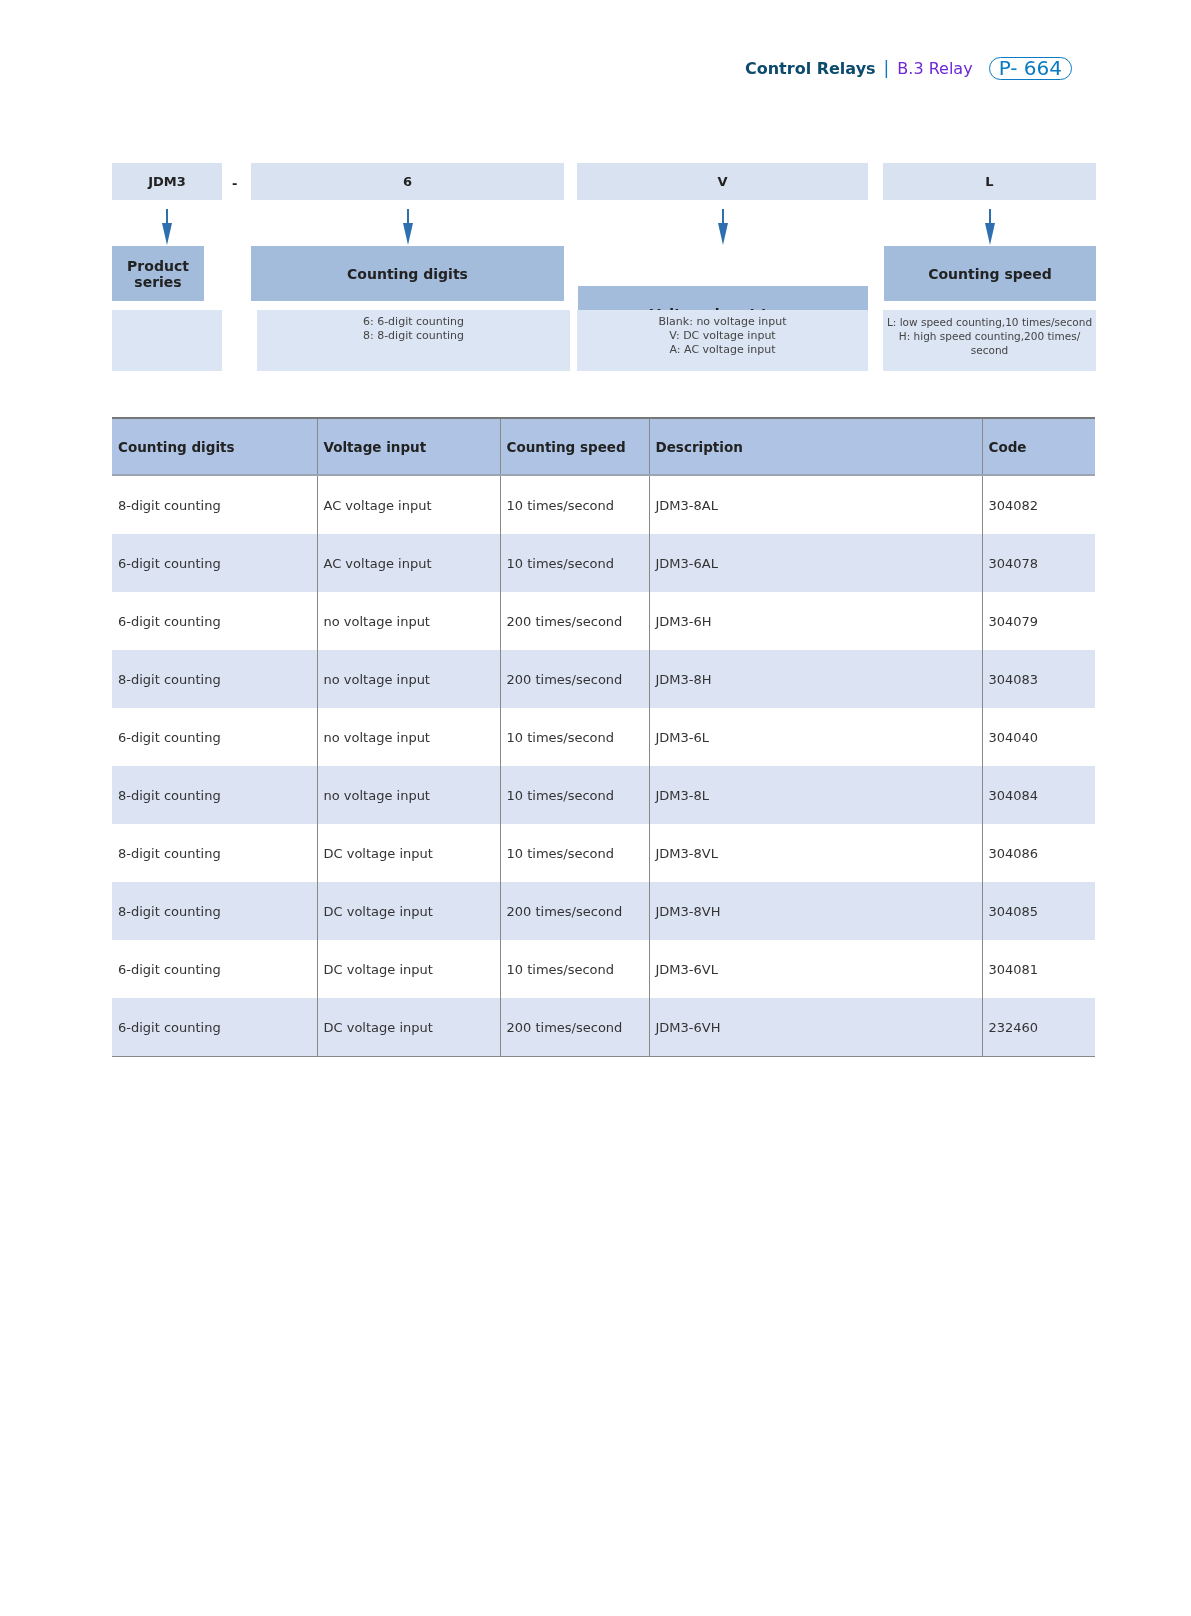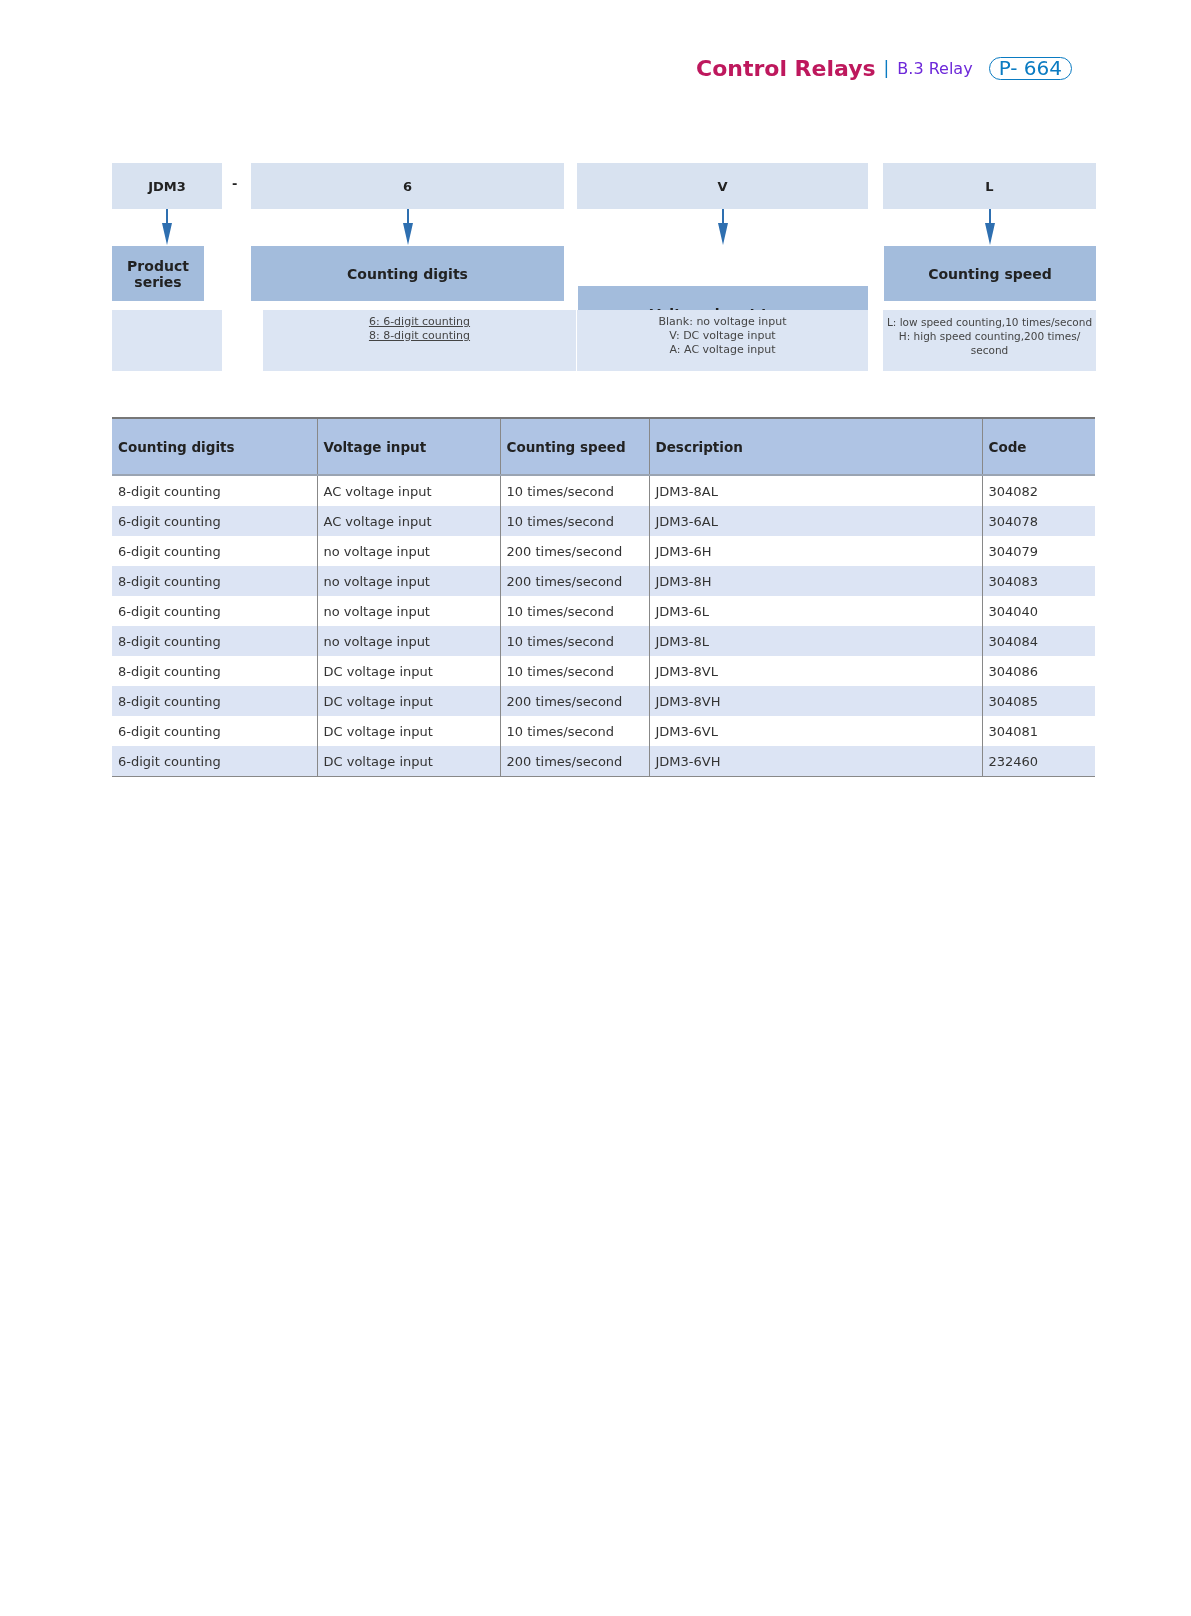--- a/index.html
+++ b/index.html
@@ -1,34 +1,34 @@
 <!DOCTYPE html>
 <html><head>
 <meta charset="utf-8">
 <style>
   html, body { margin: 0; padding: 0; background: #ffffff; }
   body { width: 1191px; height: 1616px; position: relative; font-family: "DejaVu Sans", sans-serif; color: #333; }
   .header { position: absolute; top: 55px; right: 119px; display: flex; align-items: center; height: 26px; }
-  .hdr-title { color: #be185d; font-weight: bold; font-size: 22px; margin-left: 32px; }
+  .hdr-title { color: #0c4a6e; font-weight: bold; font-size: 16px; margin-left: 32px; }
   .hdr-sep { color: #0a7bc2; font-size: 17px; margin: 0 8px; }
   .hdr-sub { color: #6d28d9; font-size: 16px; }
   .hdr-page { margin-left: 16px; border: 1.5px solid #0a7bc2; border-radius: 12px; color: #0a7bc2; font-size: 20px; padding: 0 9px; height: 21px; line-height: 21px; }
 
   .box { position: absolute; display: flex; align-items: center; justify-content: center; text-align: center; box-sizing: border-box; }
-  .code-box { background: #d8e2f0; height: 46px; top: 163px; font-weight: bold; font-size: 13px; color: #222; }
+  .code-box { background: #d8e2f0; height: 37px; top: 163px; font-weight: bold; font-size: 13px; color: #222; }
   .dash { position: absolute; top: 176px; left: 232px; font-weight: bold; font-size: 13px; color: #222; }
   .label-box { background: #a3bcdc; height: 55px; top: 246px; font-weight: bold; font-size: 14px; color: #222; }
   .desc-box { background: #dce5f3; height: 61px; top: 310px; font-size: 11px; color: #444; line-height: 14px; align-items: flex-start; padding-top: 5px; }
   .desc-box div { white-space: pre-line; }
   .arrow { position: absolute; top: 209px; width: 10px; height: 36px; }
 
   table.spec { position: absolute; top: 417px; left: 112px; width: 983px; border-collapse: collapse; font-size: 13px; }
   table.spec thead tr { background: #afc4e4; border-top: 2px solid #777; border-bottom: 2px solid #9aa4b2; }
   table.spec th { text-align: left; font-weight: bold; height: 55px; padding: 0 6px; color: #222; font-size: 13.5px; }
-  table.spec td { height: 30px; padding: 0 6px; color: #333; }
+  table.spec td { height: 30px; padding: 14px 6px; color: #333; }
   table.spec th + th, table.spec td + td { border-left: 1px solid #888; }
   table.spec tbody tr:nth-child(even) { background: #dce4f4; }
   table.spec tbody tr:last-child { border-bottom: 1px solid #888; }
 </style>
 </head>
 <body>
 
 <div class="header">
   <span class="hdr-title">Control Relays</span>
   <span class="hdr-sep">|</span>
@@ -60,21 +60,21 @@
   </svg>
 
 <div class="box label-box" style="left:112px;width:92px;">Product series</div>
 <div class="box label-box" style="left:251px;width:313px;">Counting digits</div>
 <div class="box label-box" style="left:578px;width:290px;margin-top:40px;">Voltage input type</div>
 <div class="box label-box" style="left:884px;width:212px;">Counting speed</div>
 
 <div class="box desc-box" style="left:112px;width:110px;">
     <div></div>
   </div>
-<div class="box desc-box" style="left:263px;width:313px;text-decoration:underline;">
+<div class="box desc-box" style="left:257px;width:313px;">
     <div>6: 6-digit counting
 8: 8-digit counting</div>
   </div>
 <div class="box desc-box" style="left:577px;width:291px;">
     <div>Blank: no voltage input
 V: DC voltage input
 A: AC voltage input</div>
   </div>
 <div class="box desc-box" style="left:883px;width:213px;font-size:10.5px;">
     <div>L: low speed counting,10 times/second

